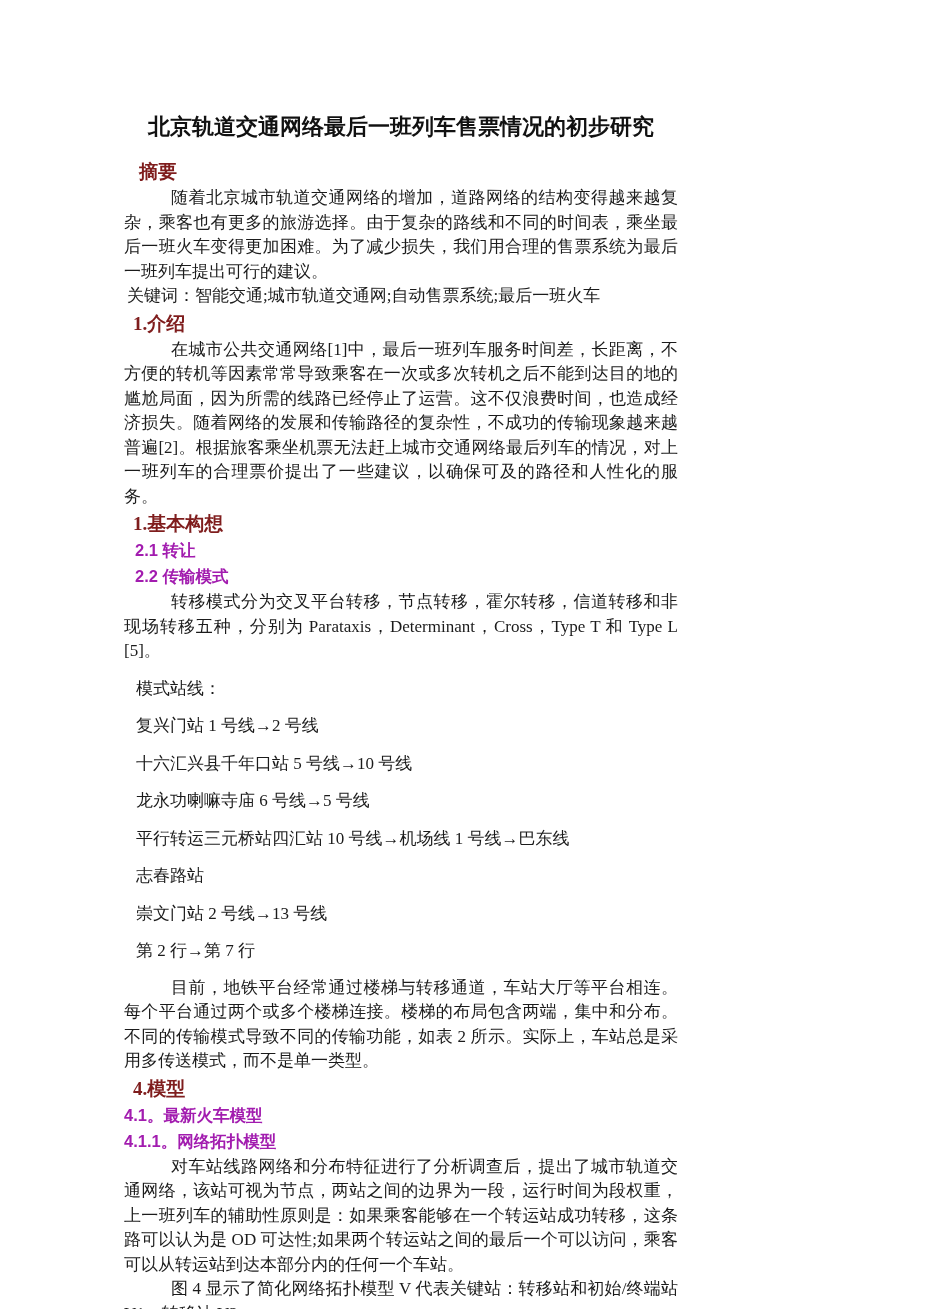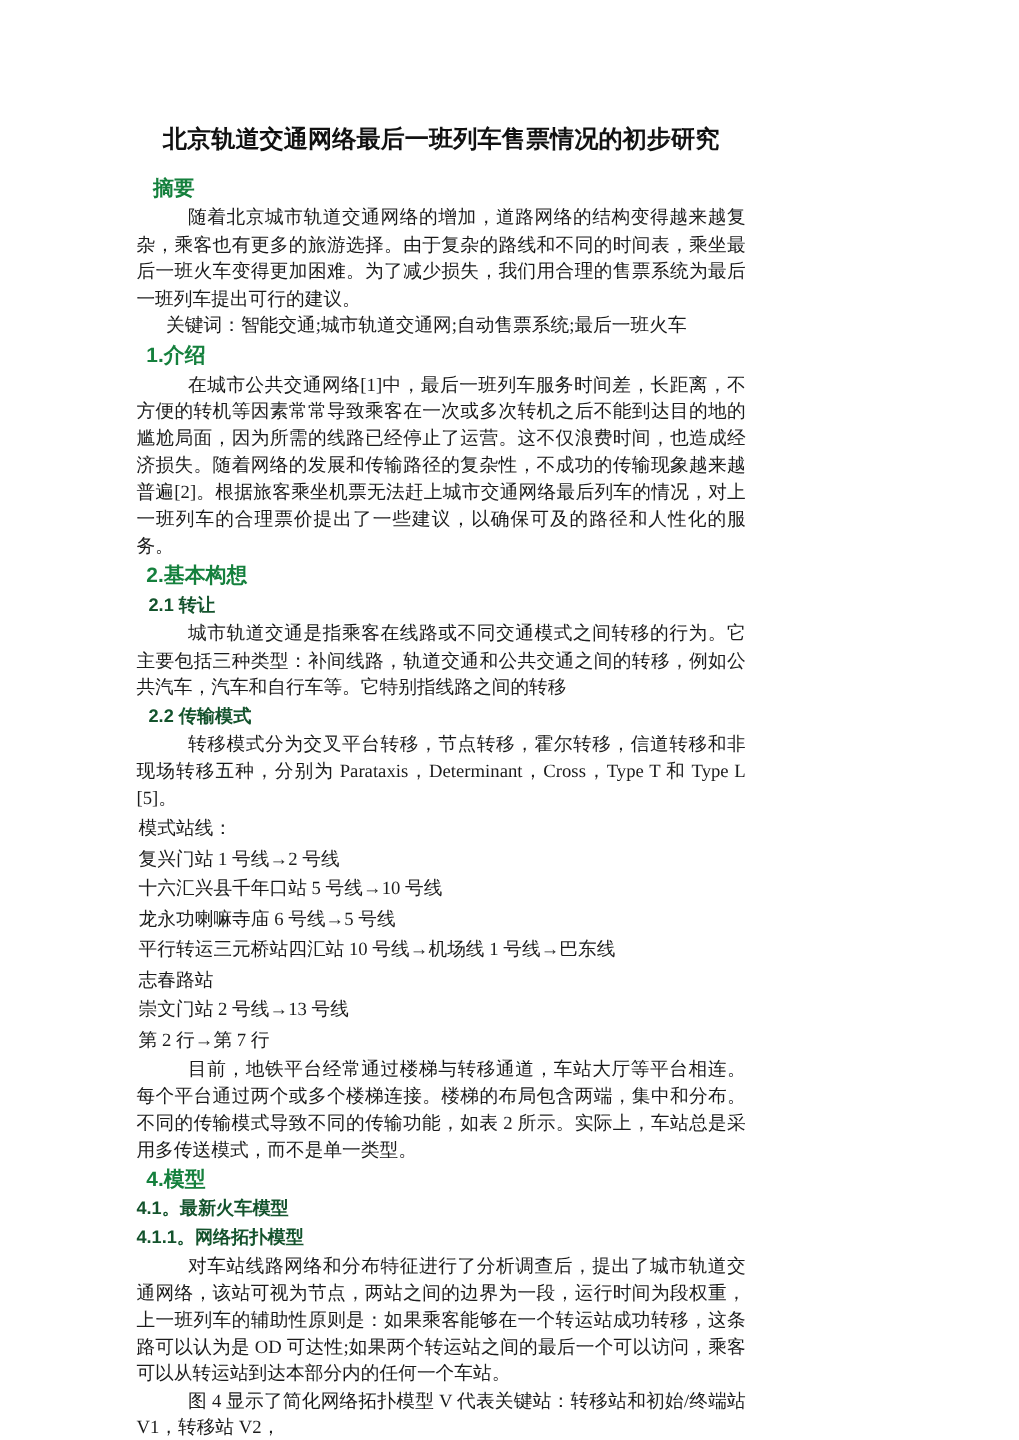--- a/index.html
+++ b/index.html
@@ -22,76 +22,75 @@
   .doc-title {
     font-family: "Liberation Sans", "DejaVu Sans", sans-serif;
     font-weight: 700;
     font-size: 22px;
     line-height: 30px;
     text-align: center;
     margin: 0 0 16px 0;
     color: #111;
   }
   .h-sec {
-    font-family: Liberation Sans, sans-serif;
+    font-family: Liberation Serif, serif;
     font-weight: 700;
     font-size: 19px;
     line-height: 27px;
     margin: 1px 0;
     padding-left: 9px;
-    color: #15803d;
+    color: #7f1d1d;
   }
   .h-abs { padding-left: 15px; }
   .h-sub {
     font-family: "Liberation Sans", "DejaVu Sans", sans-serif;
     font-weight: 700;
     font-size: 16.5px;
     line-height: 25px;
     margin: 1px 0;
     padding-left: 11px;
-    color: #14532d;
+    color: #a21caf;
   }
   .h-sub.flush { padding-left: 0; }
   .para {
     margin: 0;
     line-height: 24.5px;
     text-align: justify;
     text-indent: 47px;
   }
   .para-noindent {
     margin: 0;
     line-height: 24.5px;
     text-align: justify;
     text-indent: 0;
   }
-  .keywords { padding-left: 3px; margin-left: 24px; }
+  .keywords { padding-left: 3px; }
   .station-line {
-    margin: 2px;
+    margin: 12px;
     line-height: 25.5px;
     text-indent: 0;
   }
 </style>
 </head>
 <body>
 
 <div class="page">
 
   <h1 class="doc-title">北京轨道交通网络最后一班列车售票情况的初步研究</h1>
 
   <h2 class="h-sec h-abs">摘要</h2>
   <p class="para">随着北京城市轨道交通网络的增加，道路网络的结构变得越来越复杂，乘客也有更多的旅游选择。由于复杂的路线和不同的时间表，乘坐最后一班火车变得更加困难。为了减少损失，我们用合理的售票系统为最后一班列车提出可行的建议。</p>
   <p class="para-noindent keywords">关键词：智能交通;城市轨道交通网;自动售票系统;最后一班火车</p>
 
   <h2 class="h-sec">1.介绍</h2>
   <p class="para">在城市公共交通网络[1]中，最后一班列车服务时间差，长距离，不方便的转机等因素常常导致乘客在一次或多次转机之后不能到达目的地的尴尬局面，因为所需的线路已经停止了运营。这不仅浪费时间，也造成经济损失。随着网络的发展和传输路径的复杂性，不成功的传输现象越来越普遍[2]。根据旅客乘坐机票无法赶上城市交通网络最后列车的情况，对上一班列车的合理票价提出了一些建议，以确保可及的路径和人性化的服务。</p>
 
-  <h2 class="h-sec">2.基本构想</h2>
+  <h2 class="h-sec">1.基本构想</h2>
 
   <h3 class="h-sub">2.1 转让</h3>
-  <p class="para">城市轨道交通是指乘客在线路或不同交通模式之间转移的行为。它主要包括三种类型：补间线路，轨道交通和公共交通之间的转移，例如公共汽车，汽车和自行车等。它特别指线路之间的转移</p>
 
   <h3 class="h-sub">2.2 传输模式</h3>
   <p class="para">转移模式分为交叉平台转移，节点转移，霍尔转移，信道转移和非现场转移五种，分别为 Parataxis，Determinant，Cross，Type T 和 Type L [5]。</p>
 
   <p class="para-noindent station-line">模式站线：</p>
   <p class="station-line">复兴门站 1 号线→2 号线</p>
   <p class="station-line">十六汇兴县千年口站 5 号线→10 号线</p>
   <p class="station-line">龙永功喇嘛寺庙 6 号线→5 号线</p>
   <p class="station-line">平行转运三元桥站四汇站 10 号线→机场线 1 号线→巴东线</p>
   <p class="station-line">志春路站</p>

